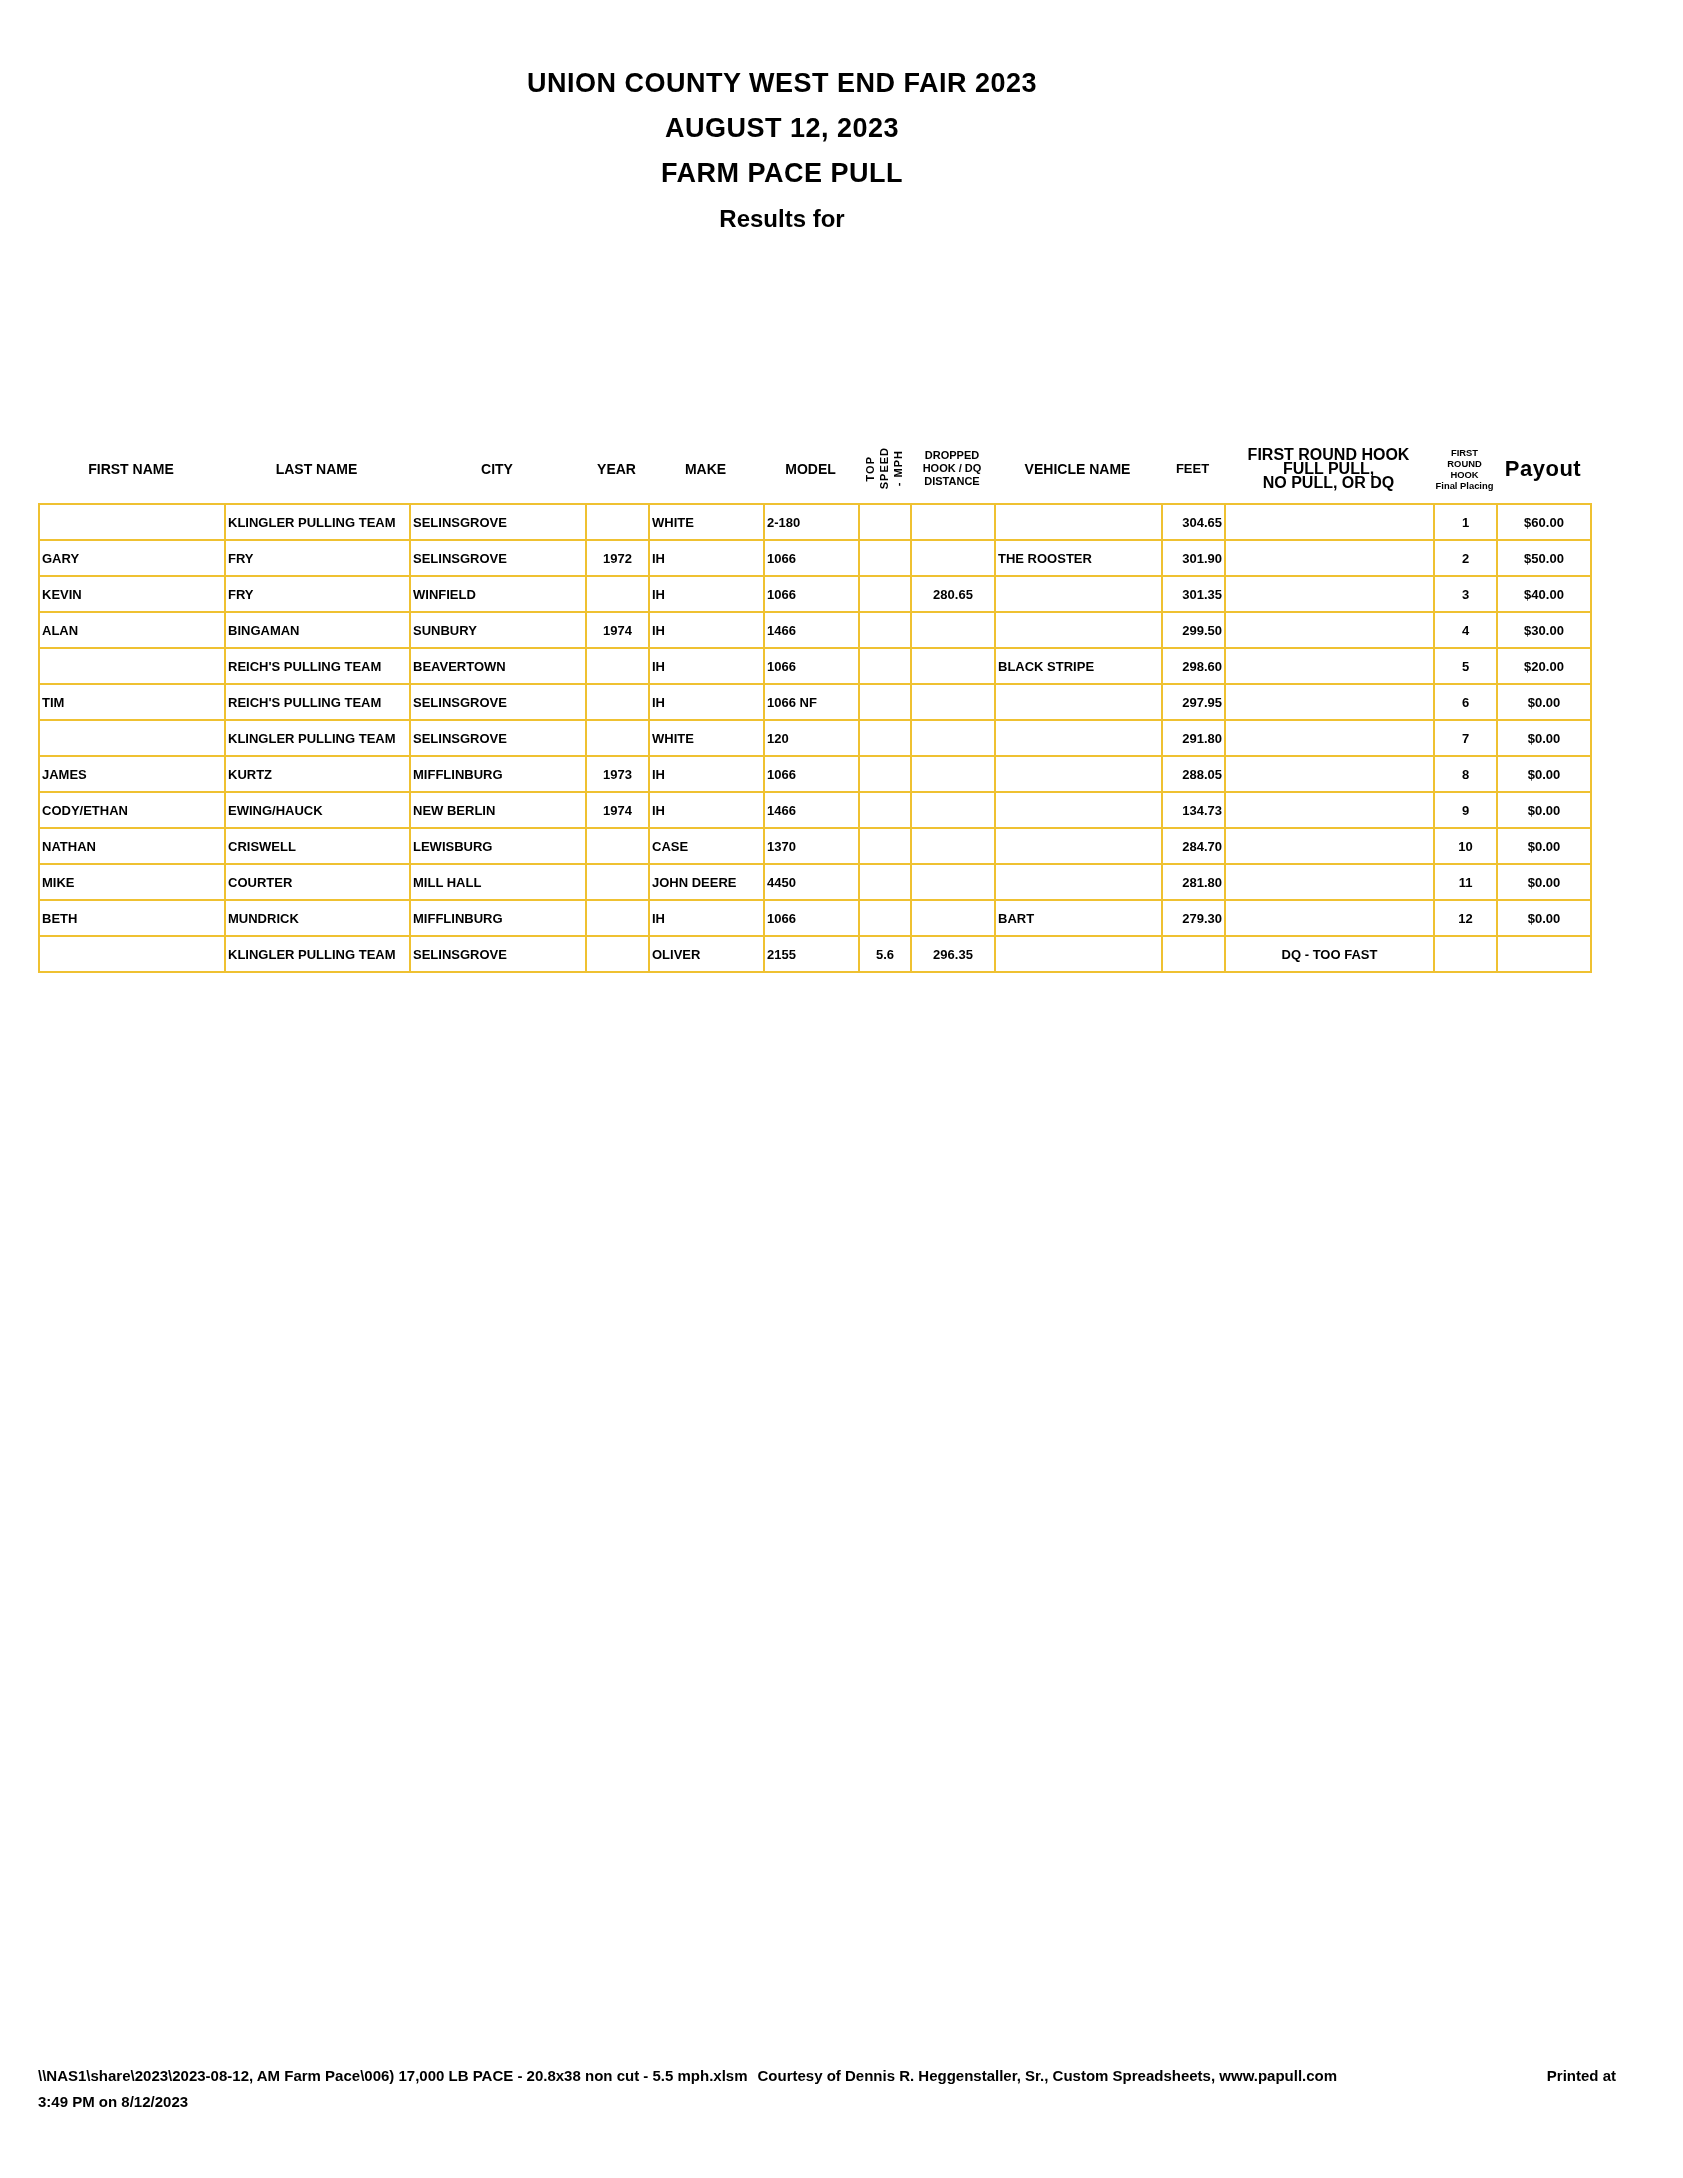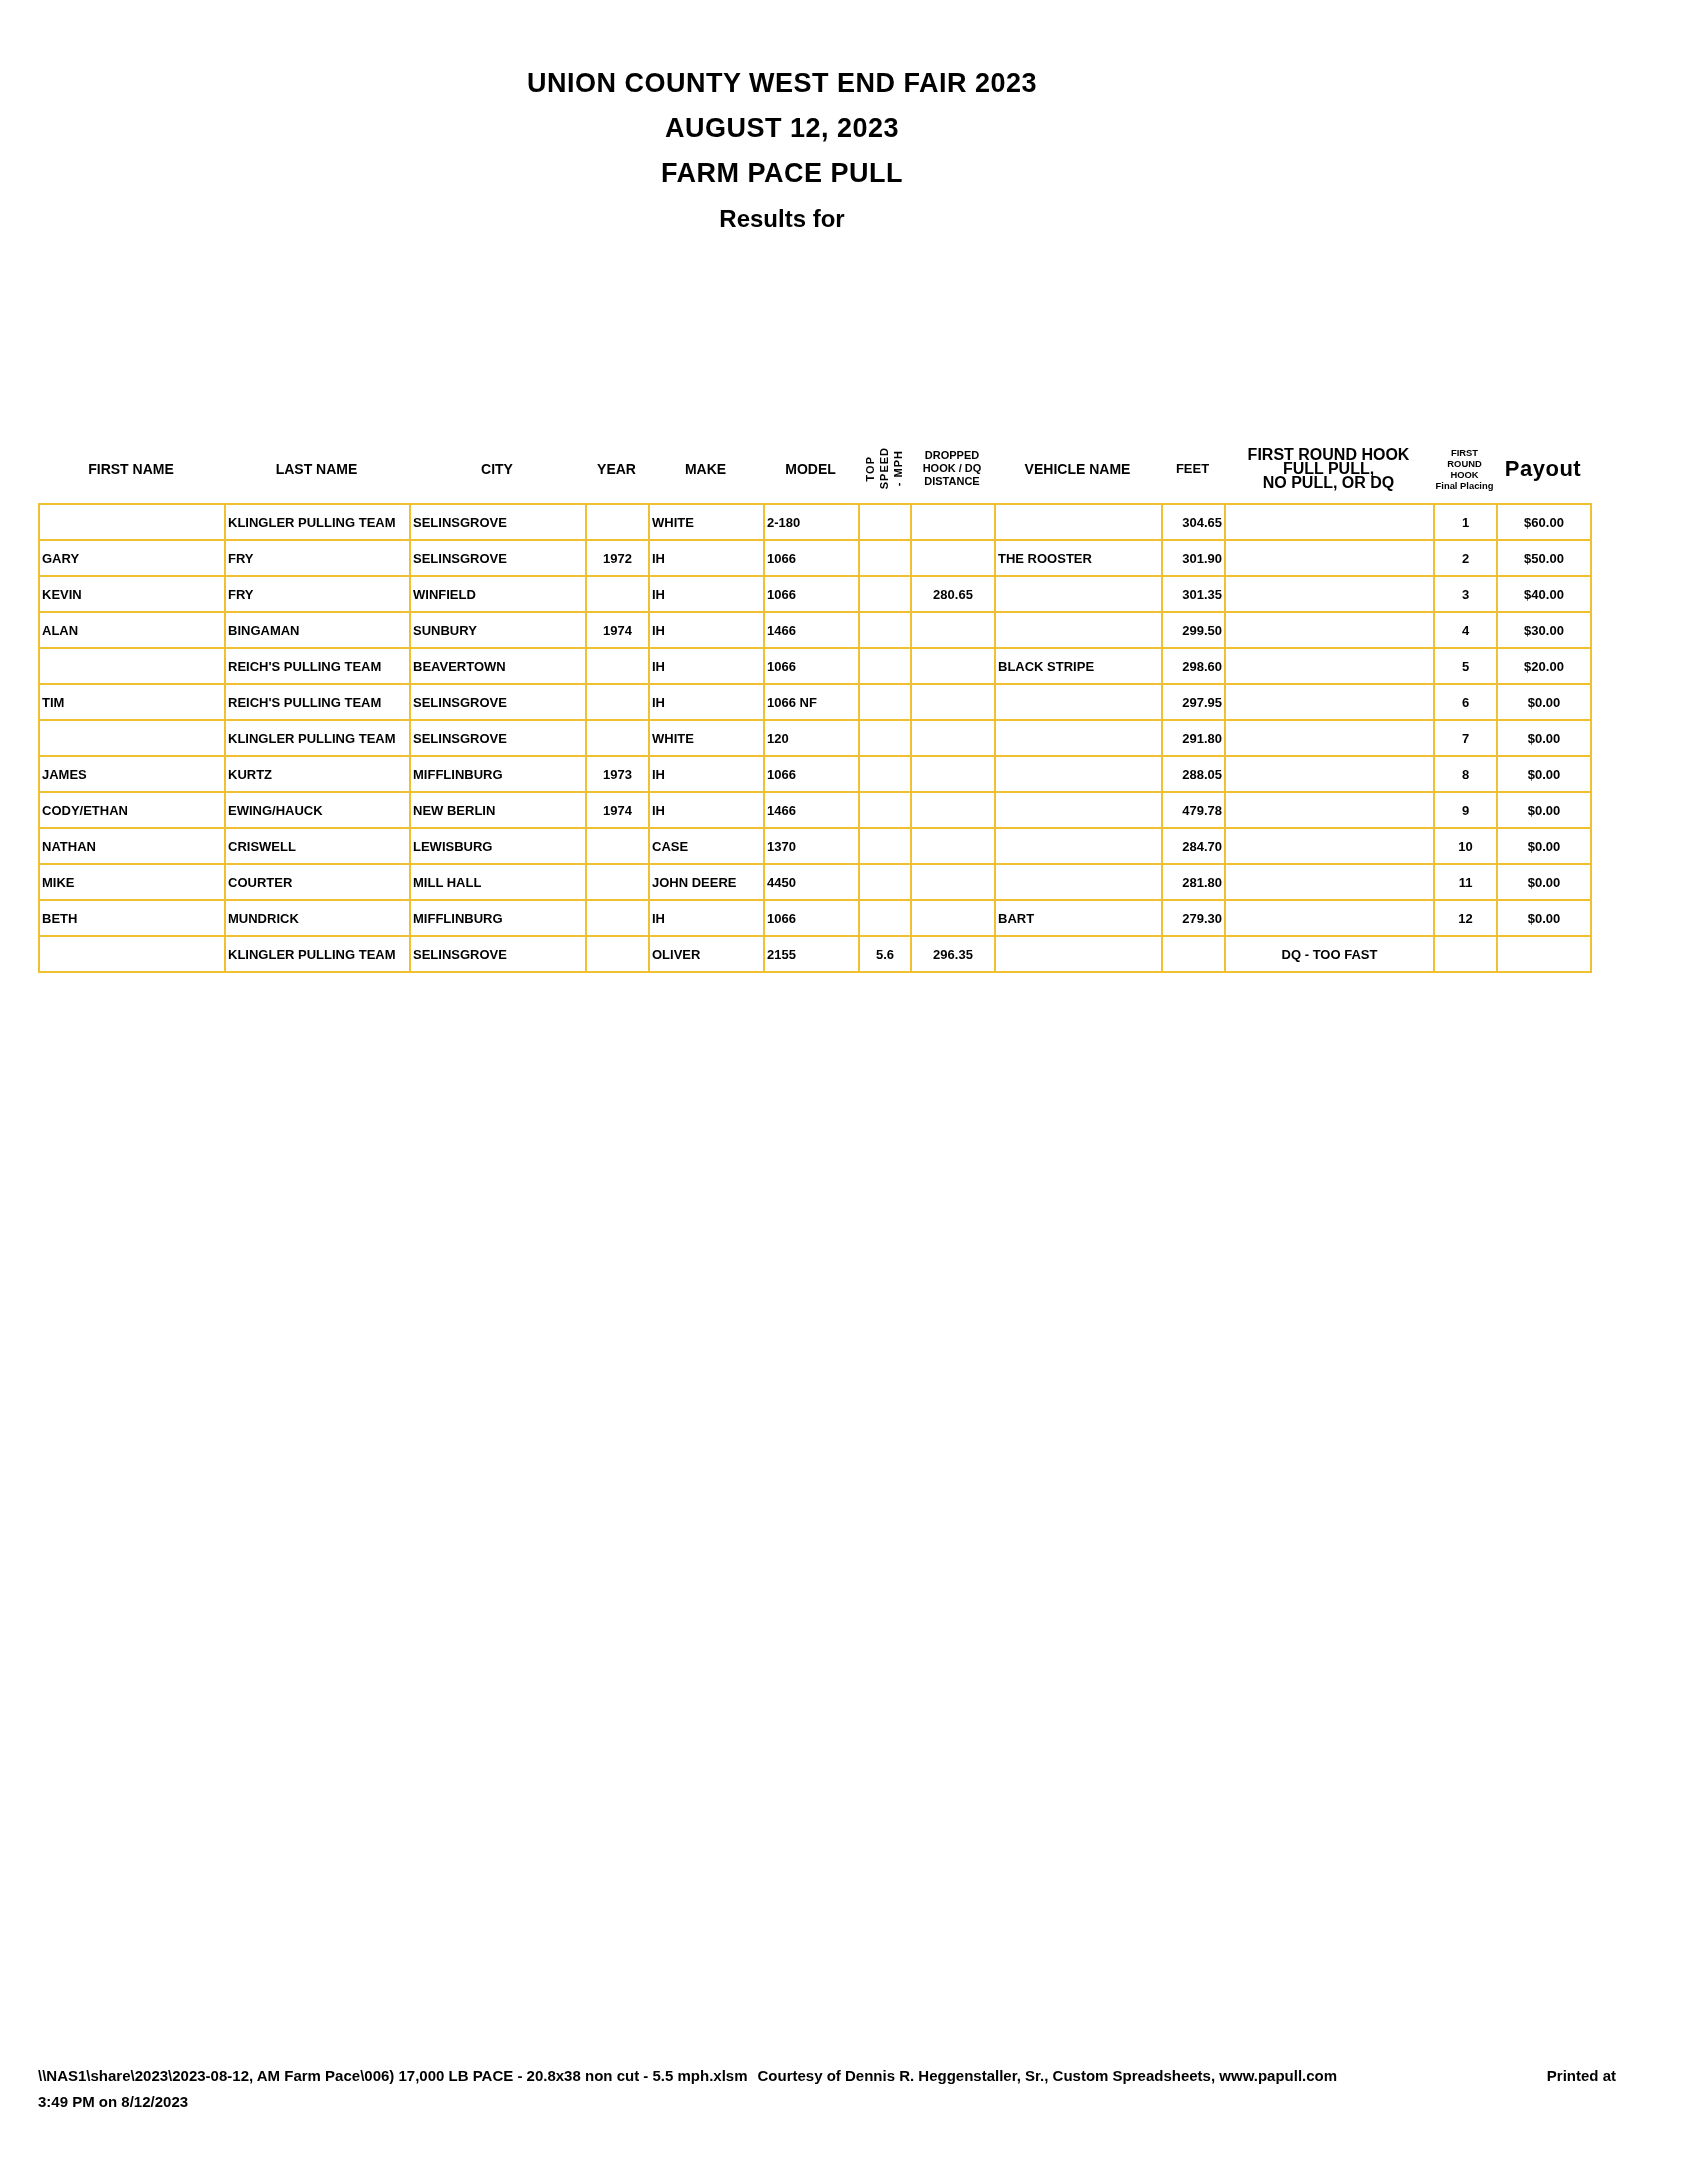--- a/index.html
+++ b/index.html
@@ -252,21 +252,21 @@
           <tr>
             <td class="al">CODY/ETHAN</td>
             <td class="al">EWING/HAUCK</td>
             <td class="al">NEW BERLIN</td>
             <td class="ac">1974</td>
             <td class="al">IH</td>
             <td class="al">1466</td>
             <td class="ac"></td>
             <td class="ac"></td>
             <td class="al"></td>
-            <td class="ar">479.78</td>
+            <td class="ar">134.73</td>
             <td class="ac"></td>
             <td class="ac">9</td>
             <td class="ac">$0.00</td>
           </tr>
           <tr>
             <td class="al">NATHAN</td>
             <td class="al">CRISWELL</td>
             <td class="al">LEWISBURG</td>
             <td class="ac"></td>
             <td class="al">CASE</td>

